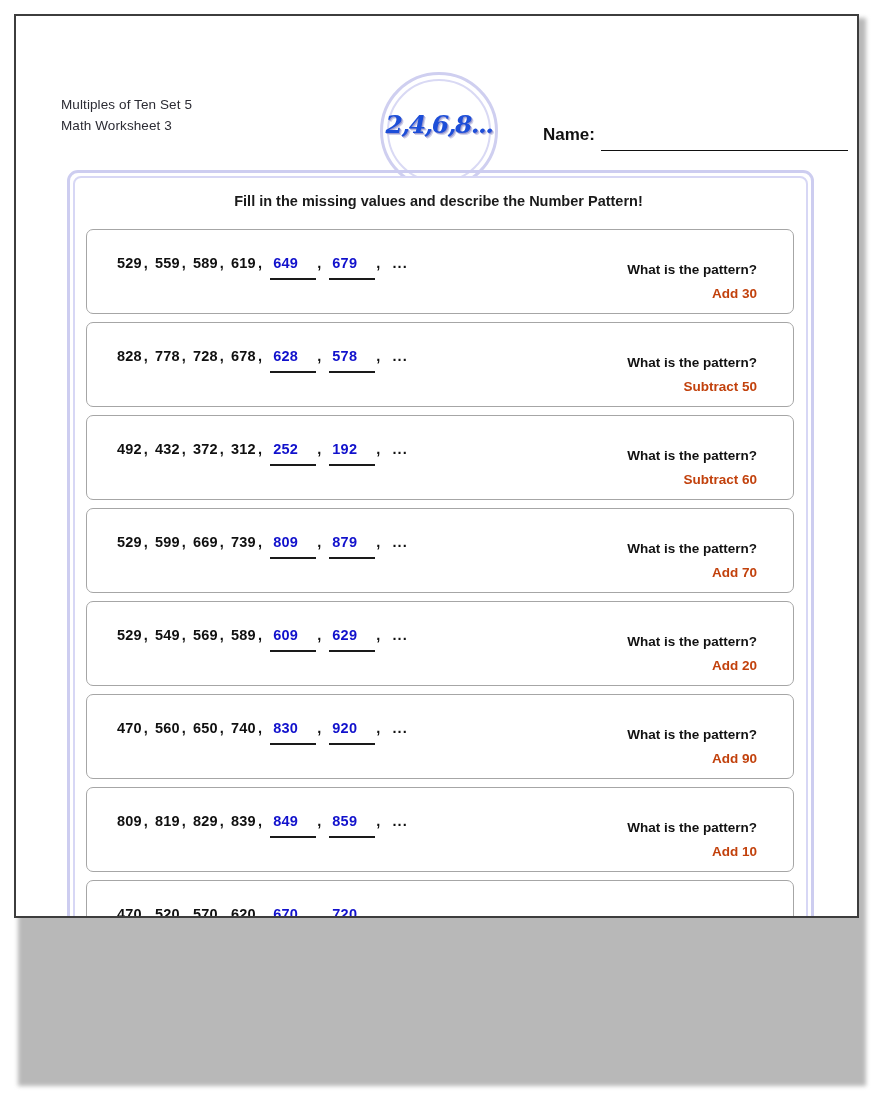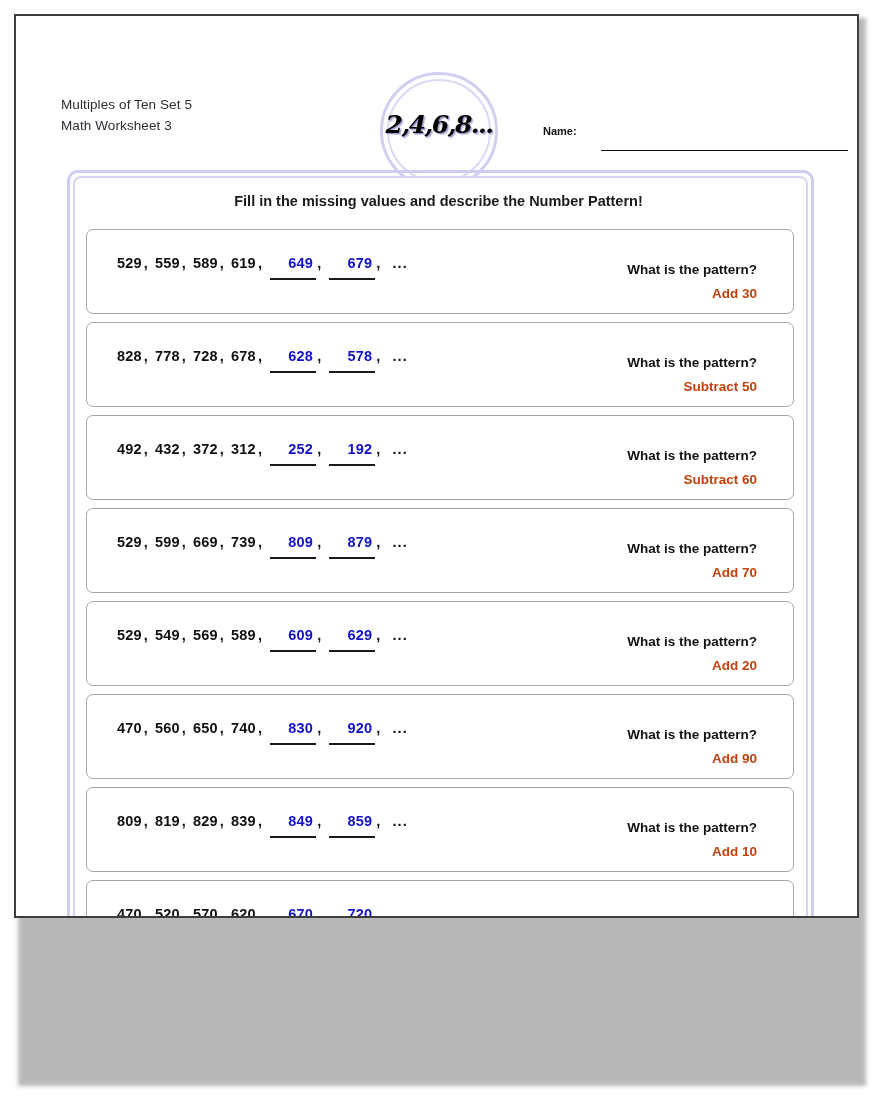--- a/index.html
+++ b/index.html
@@ -75,38 +75,38 @@
   }
   .logo-text {
     position: absolute;
     left: 0; top: 38px;
     width: 118px;
     text-align: center;
     font-family: "DejaVu Serif", serif;
     font-weight: bold;
     font-style: italic;
     font-size: 25px;
-    color: #000000;
+    color: #1d4ed8;
     letter-spacing: -1.5px;
     text-shadow: 1px 1px 0 #9a9ad0, 2px 2px 0 #cfcfe8;
   }
 
   
   .name-row {
     position: absolute;
     left: 527px;
     top: 96px;
     width: 305px;
     height: 40px;
   }
   .name-label {
     position: absolute;
     left: 0;
     top: 13px;
-    font-size: 11px;
+    font-size: 17px;
     font-weight: bold;
     color: #111111;
   }
   .name-rule {
     position: absolute;
     left: 58px;
     top: 38px;
     width: 247px;
     border-bottom: 1.6px solid #111111;
   }
@@ -181,21 +181,21 @@
     color: #101010;
     white-space: nowrap;
     letter-spacing: .2px;
   }
   .seq .num { margin-right: 2px; }
   .seq .comma { margin-right: 7px; }
   .blank {
     display: inline-block;
     position: relative;
     min-width: 40px;
-    text-align: right;
+    text-align: left;
     color: #1111cc;
     font-weight: bold;
     padding: 0 3px;
     margin: 0 1px;
   }
   .blank::after {
     content: "";
     position: absolute;
     left: 0;
     right: 0;

